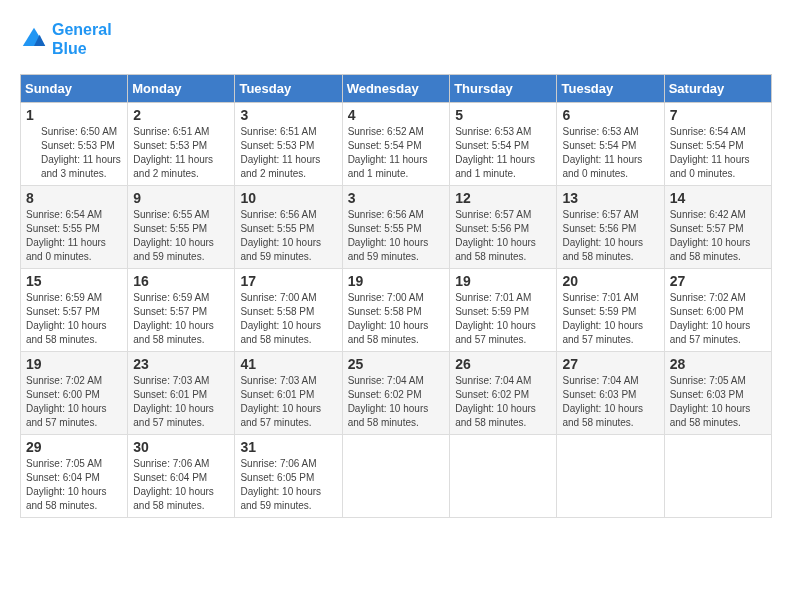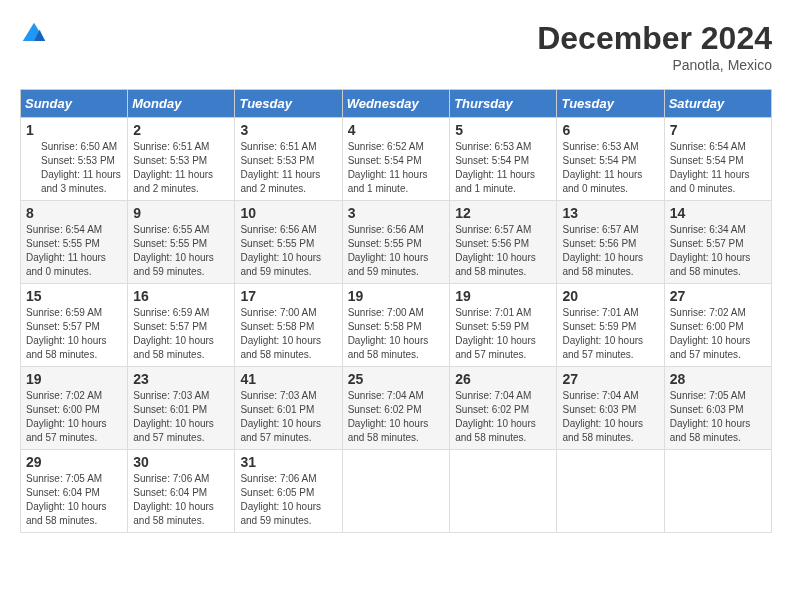--- a/index.html
+++ b/index.html
@@ -52,21 +52,20 @@
       font-size: 11px;
     }
     .calendar th {
       background: #3d7cc9;
       color: #fff;
       padding: 6px 4px;
       text-align: left;
       font-size: 13px;
       font-weight: bold;
       border: 1px solid #ccc;
-      font-style: italic;
     }
     .calendar td {
       vertical-align: top;
       padding: 4px 5px;
       border: 1px solid #ddd;
       width: 108px;
       min-height: 80px;
       background: #fff;
     }
     .calendar tr:nth-child(even) td {
@@ -90,24 +89,24 @@
   </style>
 </head>
 <body>
 
 <div class="header">
   <div class="logo">
     <svg class="logo-icon" viewBox="0 0 40 40">
       <polygon points="20,4 36,30 4,30" fill="#2196F3"></polygon>
       <polygon points="28,14 36,30 20,30" fill="#1565C0"></polygon>
     </svg>
-  </div>
-  <div class="title-block">
-    <div class="month-title">December 2024</div>
-    <div class="location">Panotla, Mexico</div>
+    <div class="logo-text">
+      <div><span>General</span></div>
+      <div><span style="color:#2196F3">Blue</span></div>
+    </div>
   </div>
 </div>
 
 <table class="calendar">
   <thead>
     <tr>
       <th>Sunday</th>
       <th>Monday</th>
       <th>Tuesday</th>
       <th>Wednesday</th>
@@ -206,21 +205,21 @@
         </td>
         <td>
           <span class="day-number">13</span>
           <div class="day-info" style="white-space: pre-line;">Sunrise: 6:57 AM
 Sunset: 5:56 PM
 Daylight: 10 hours
 and 58 minutes.</div>
         </td>
         <td>
           <span class="day-number">14</span>
-          <div class="day-info" style="white-space: pre-line;">Sunrise: 6:34 AM
+          <div class="day-info" style="white-space: pre-line;">Sunrise: 6:42 AM
 Sunset: 5:57 PM
 Daylight: 10 hours
 and 58 minutes.</div>
         </td>
       </tr>
       <tr>
         <td>
           <span class="day-number">15</span>
           <div class="day-info" style="white-space: pre-line;">Sunrise: 6:59 AM
 Sunset: 5:57 PM

